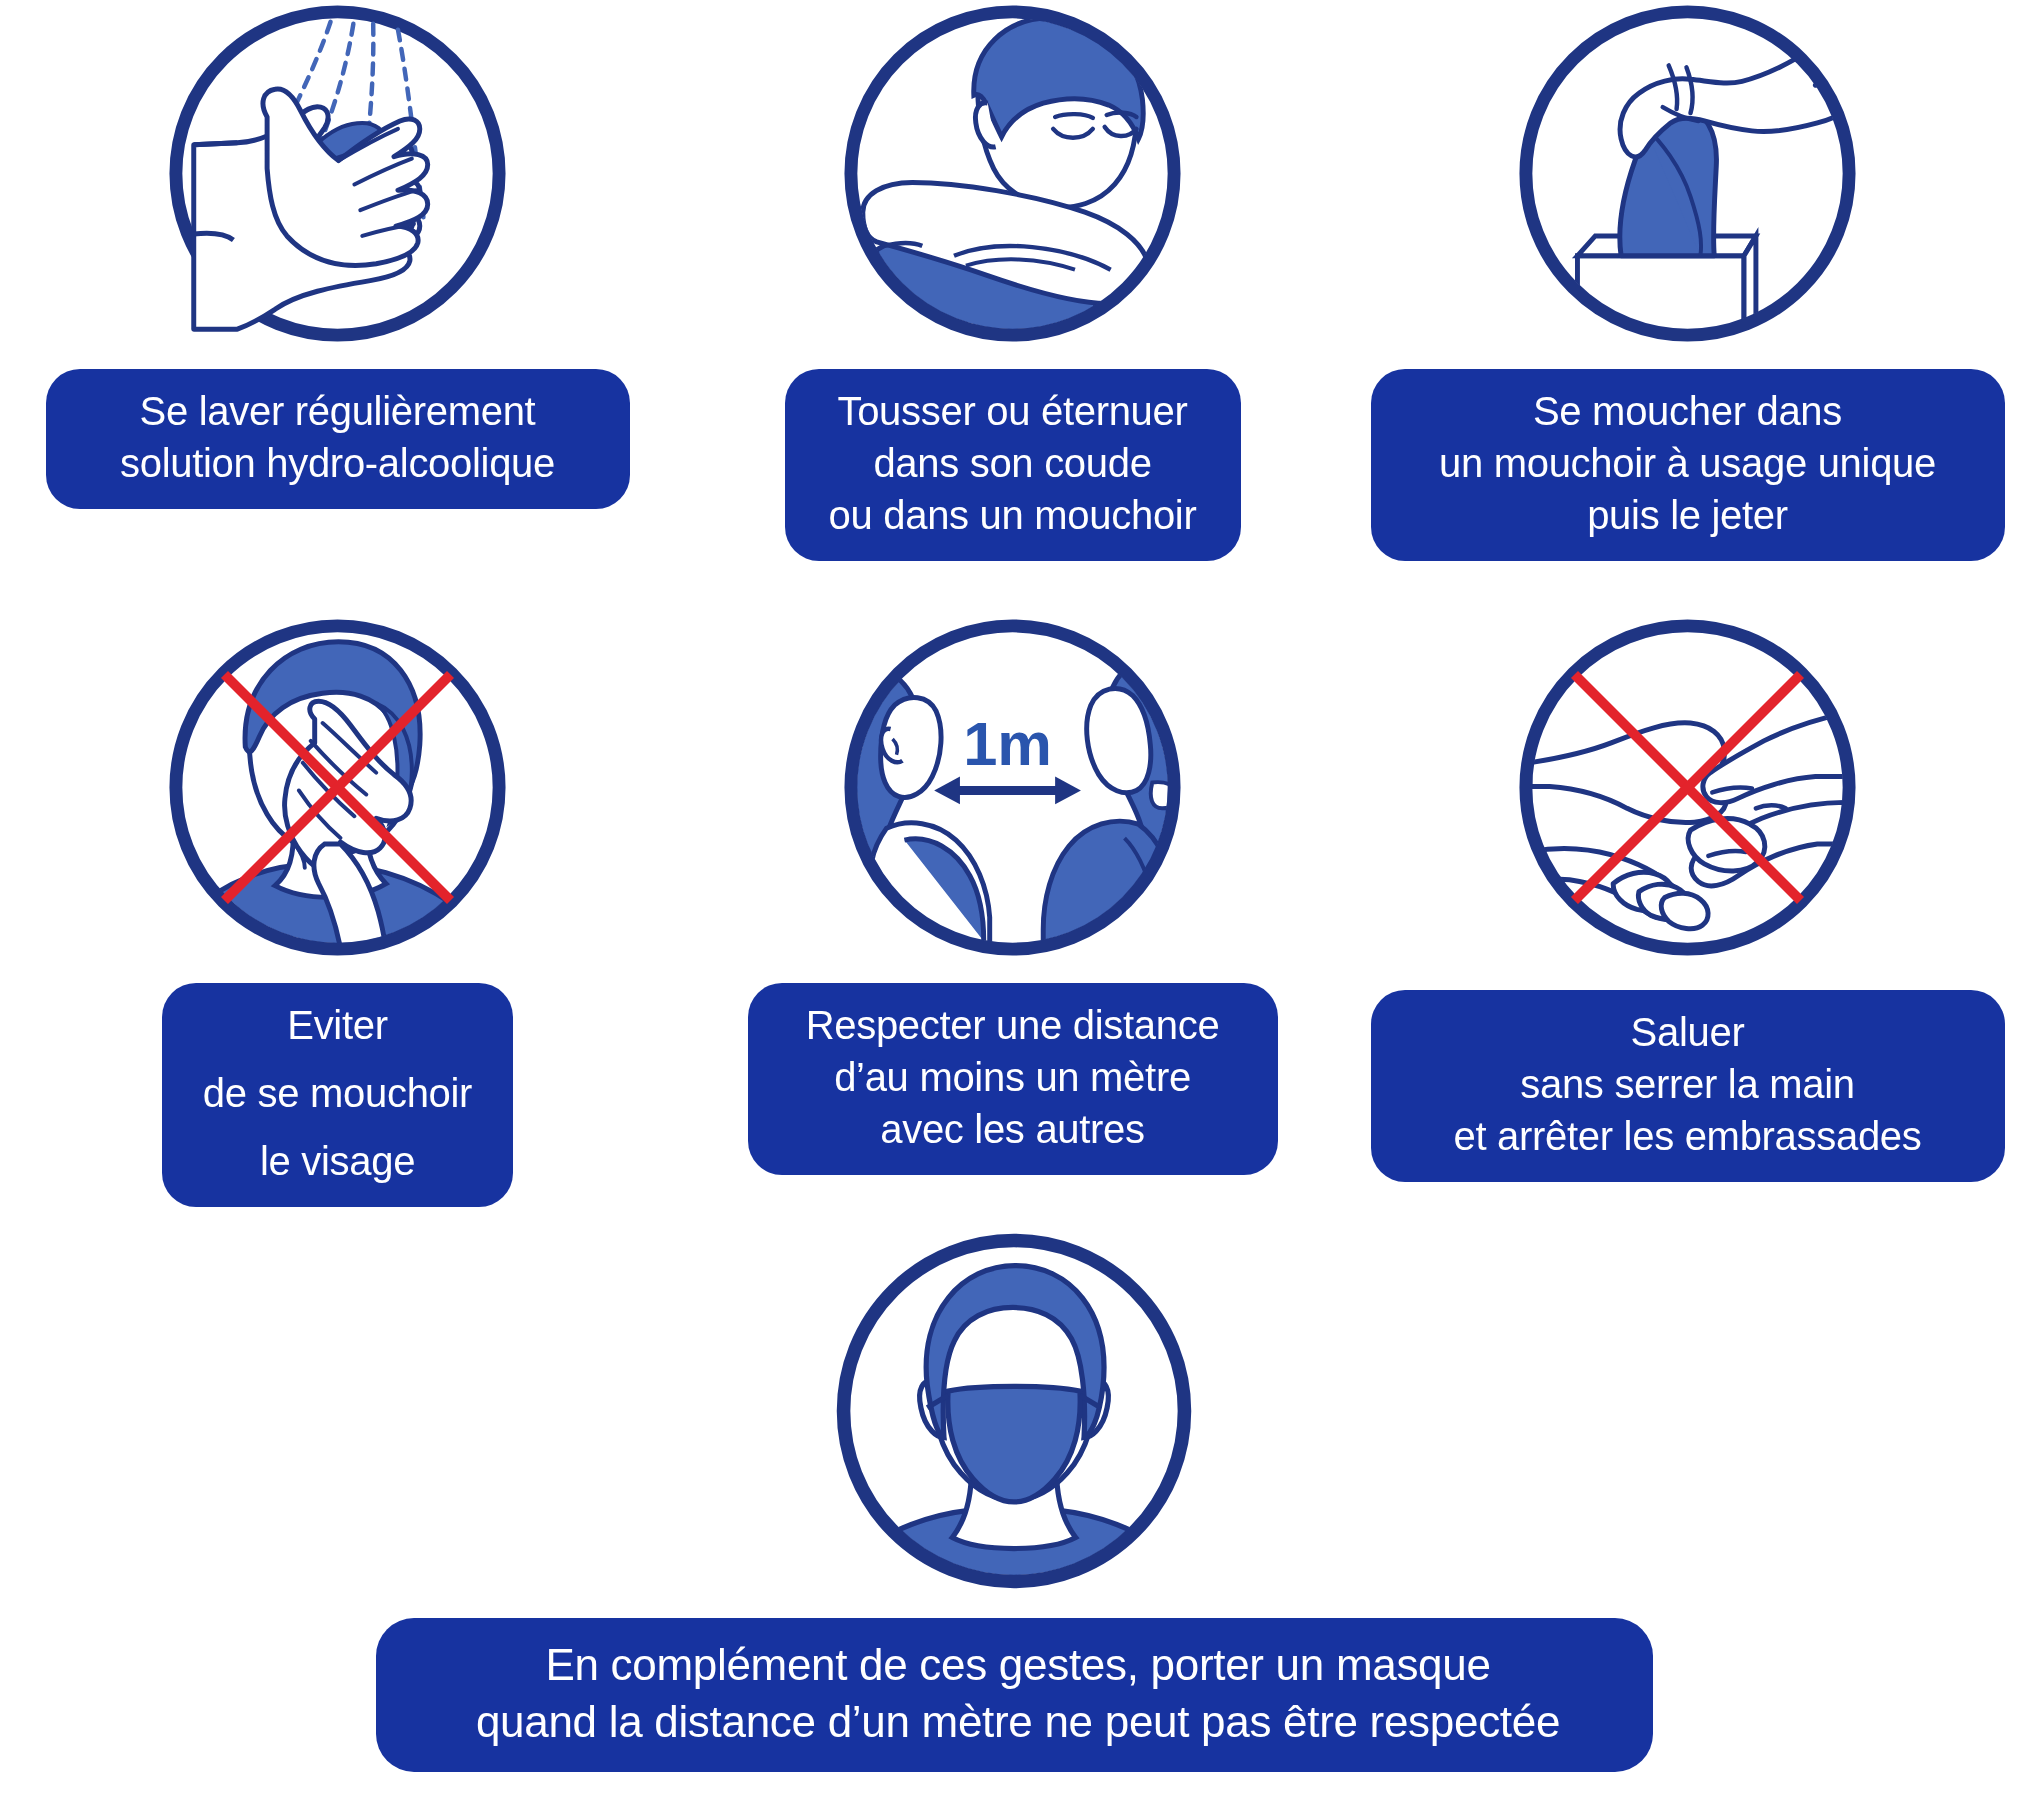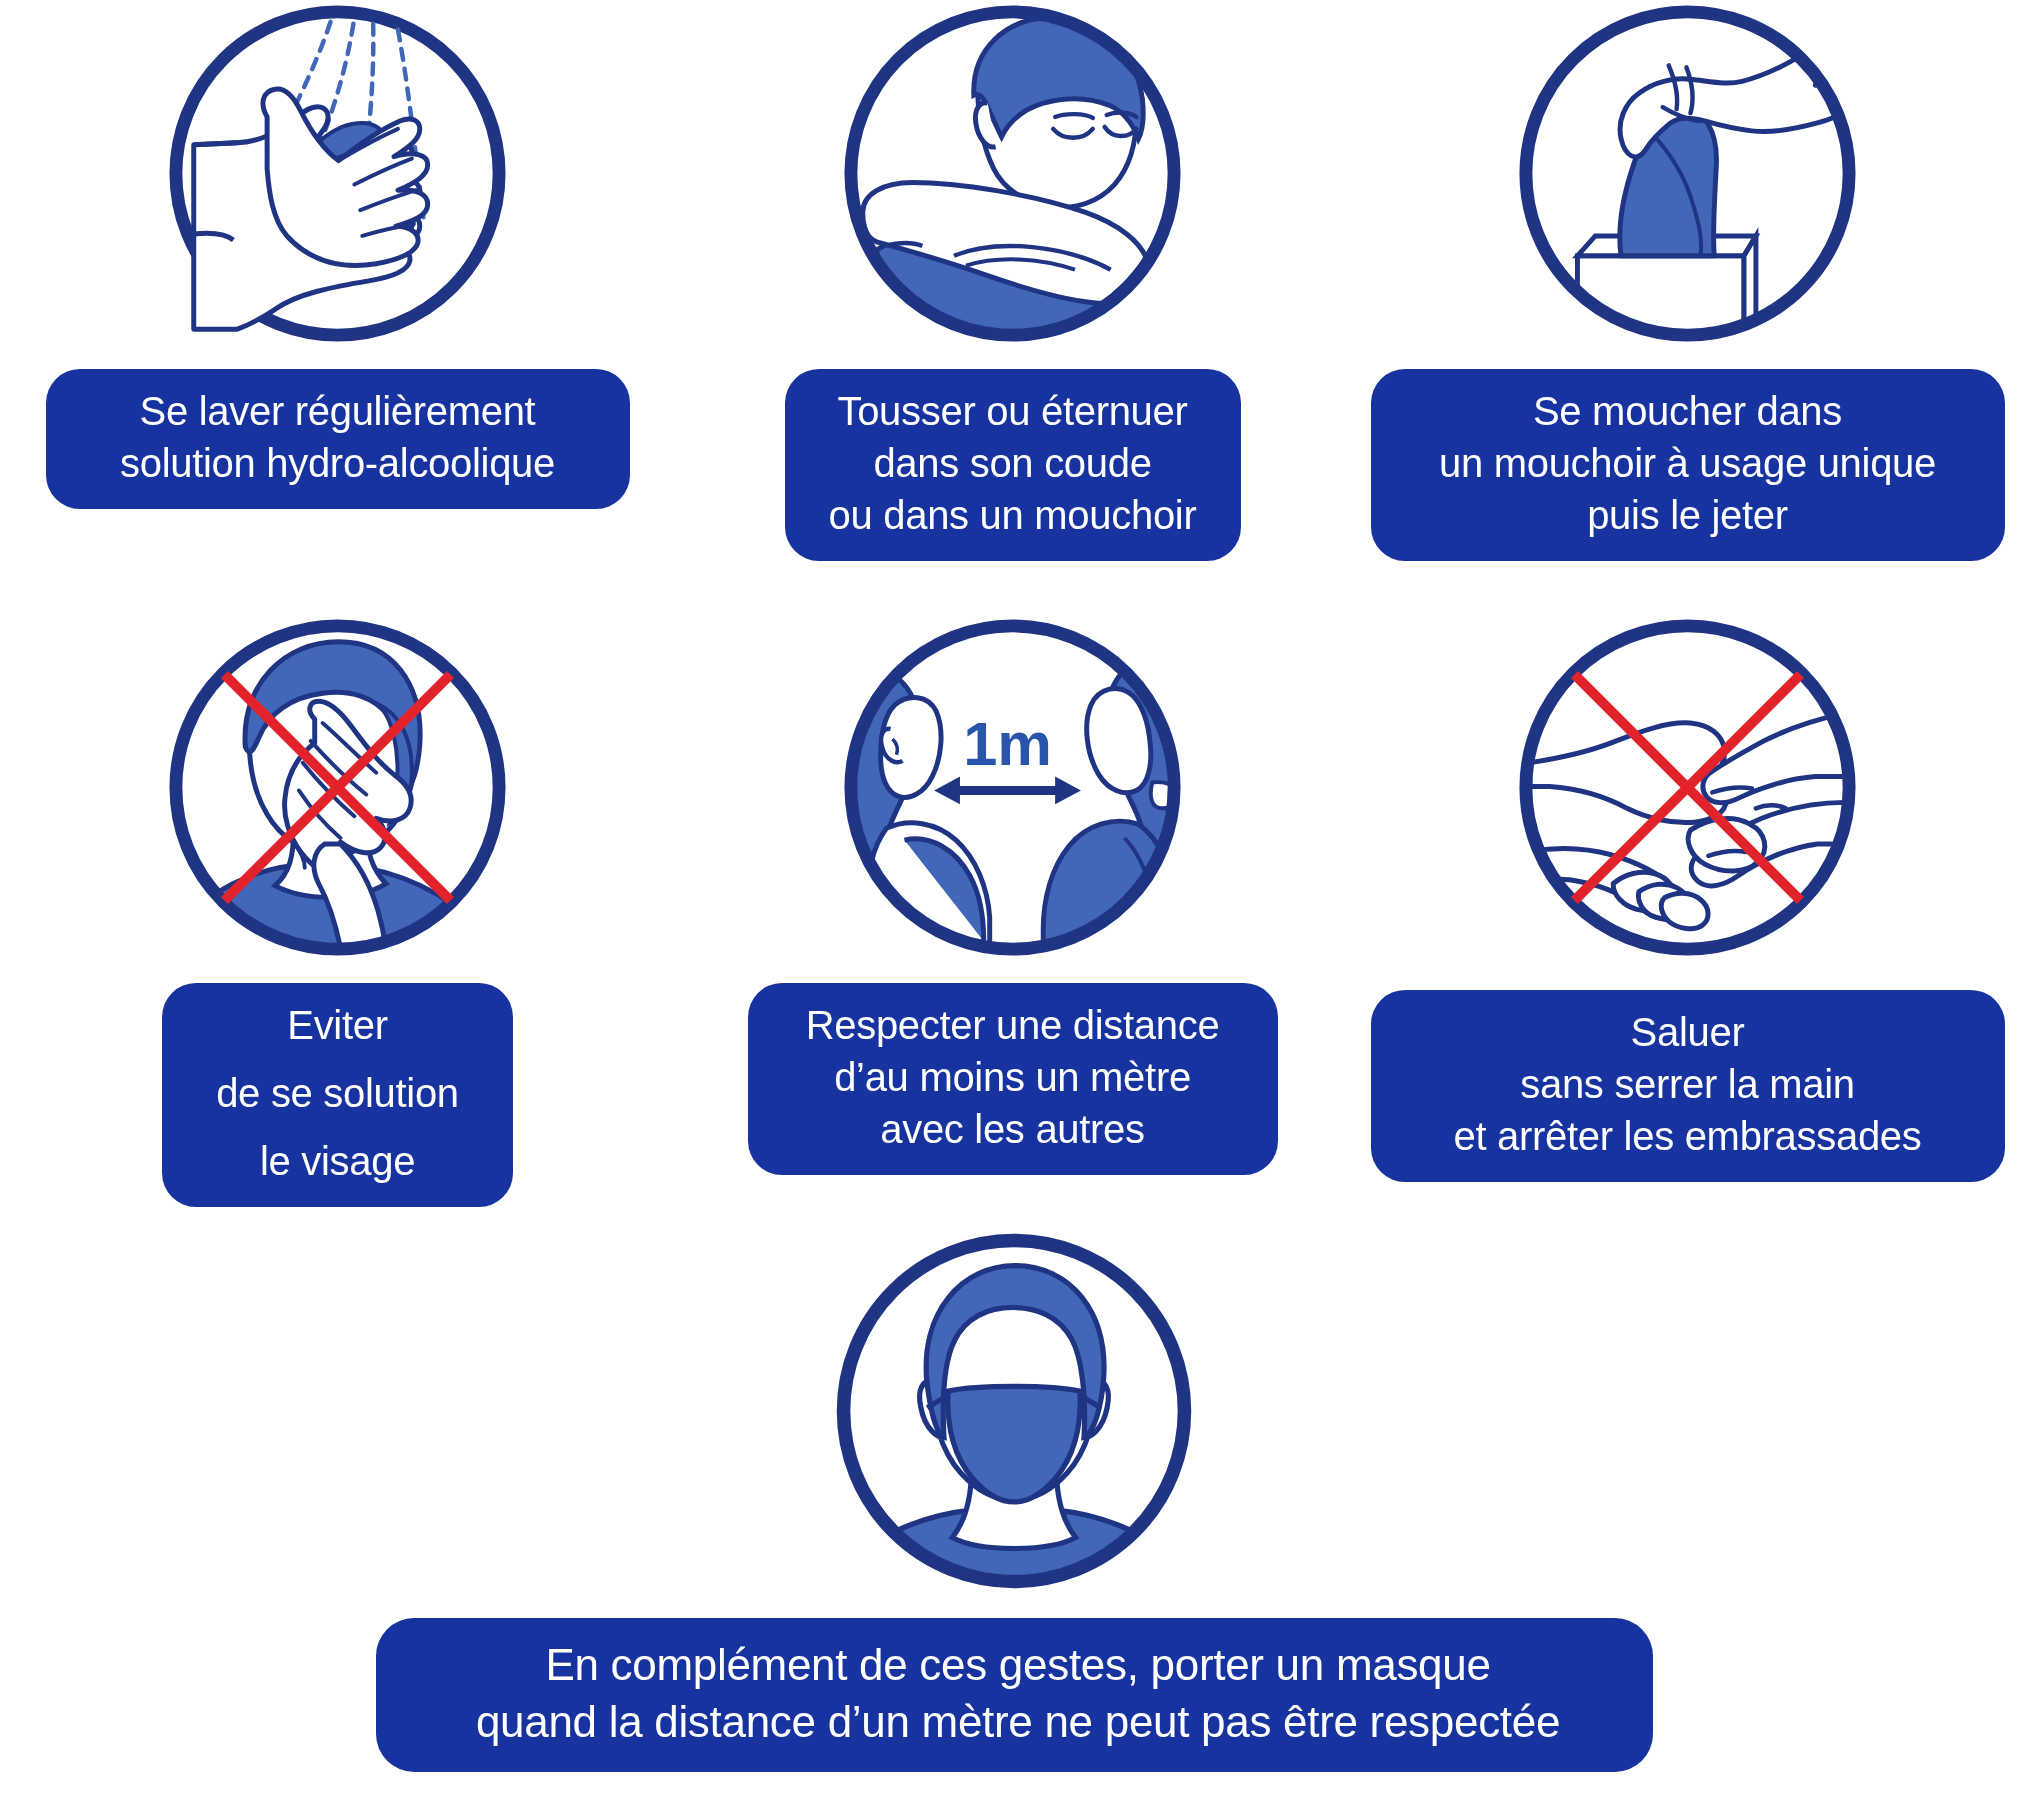--- a/index.html
+++ b/index.html
@@ -273,21 +273,21 @@
           </g>
           <circle cx="175" cy="175" r="163" fill="none" stroke="#1f3583" stroke-width="13"></circle>
           <g stroke="#e3232b" stroke-width="10" stroke-linecap="butt">
             <line x1="61" y1="61" x2="289" y2="289"></line>
             <line x1="289" y1="61" x2="61" y2="289"></line>
           </g>
         </svg>
       </div>
       <div class="caption cap-w-4">
         <span class="line">Eviter</span>
-        <span class="line">de se solution</span>
+        <span class="line">de se mouchoir</span>
         <span class="line">le visage</span>
       </div>
     </div>
 
     <div class="card">
       <div class="icon-wrap">
         <svg viewBox="0 0 350 350" xmlns="http://www.w3.org/2000/svg">
           <defs>
             <clipPath id="clipDist">
                 <circle cx="175" cy="175" r="157"></circle>

